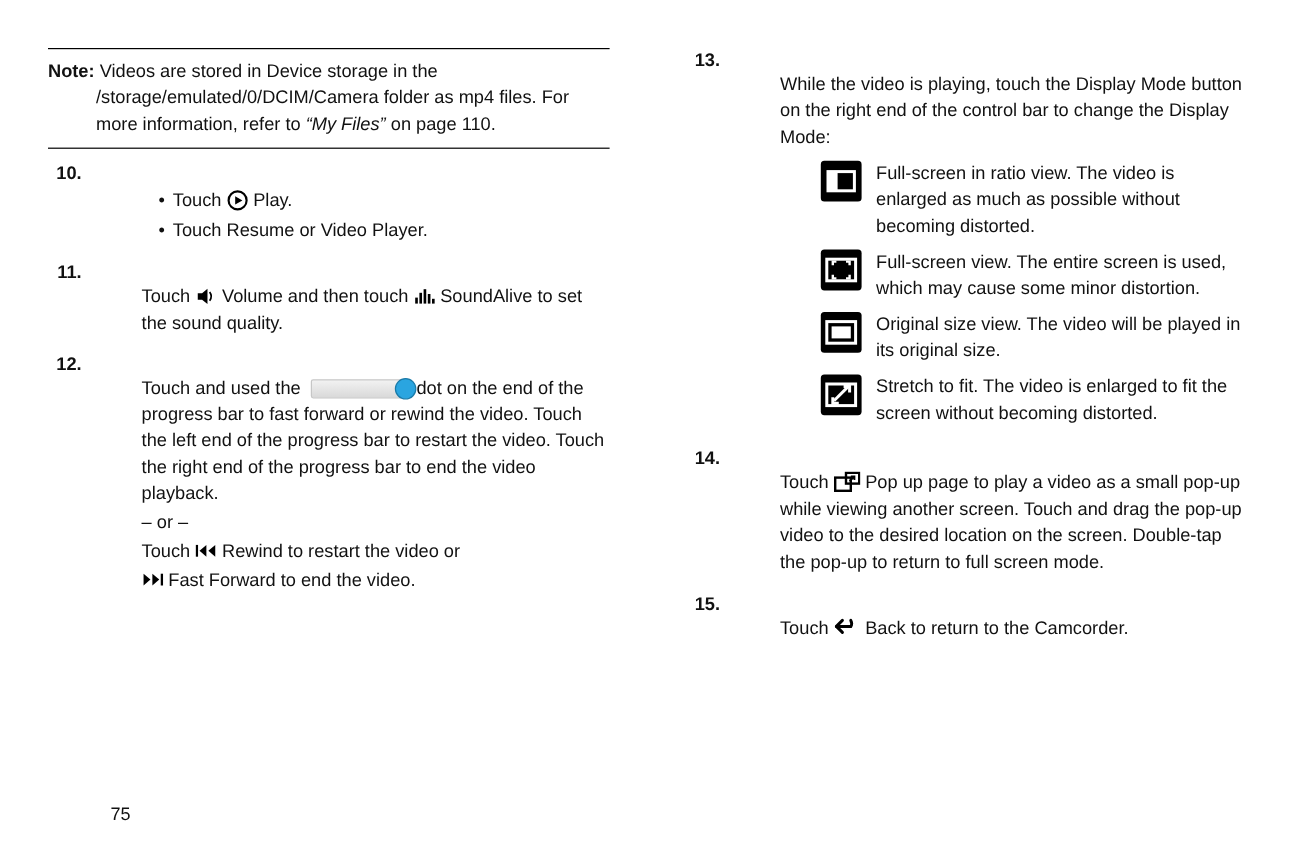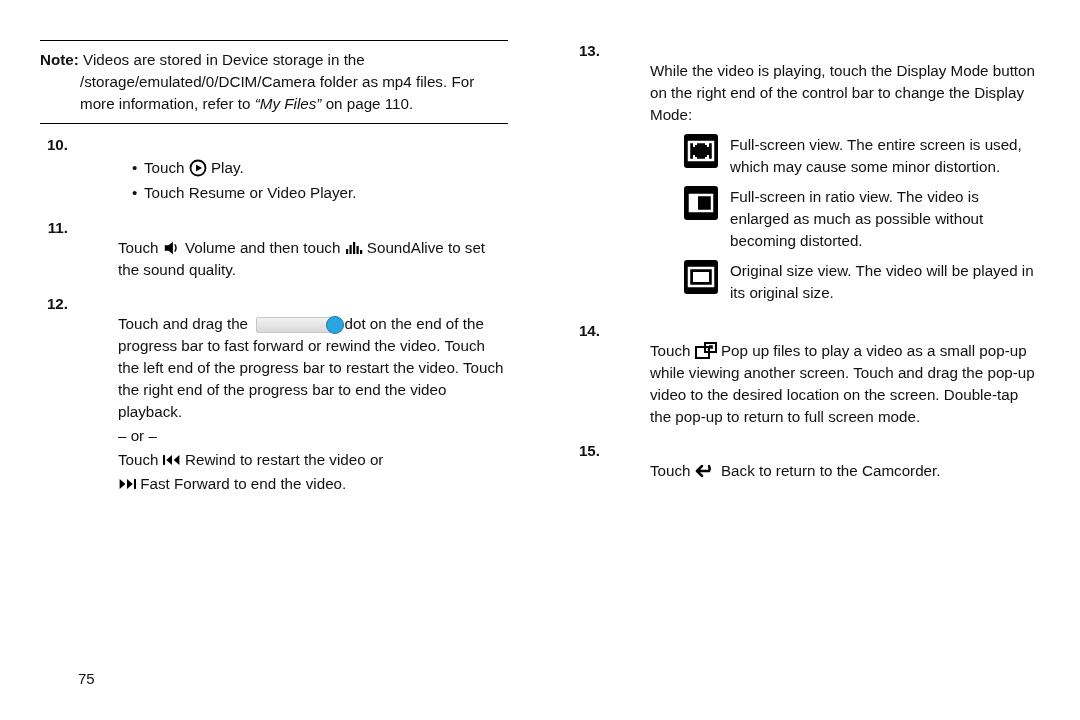--- a/index.html
+++ b/index.html
@@ -88,21 +88,21 @@
     border-radius:3px;
     position:relative;
     margin-right:12px;
   }
   .icon-tile svg { position:absolute; inset:0; }
   .icon-row { display:flex; align-items:flex-start; margin:8px 0 6px 0; padding-left:34px; }
   .icon-row .icon-text { flex:1; font-family:"Arial Narrow", Arial, sans-serif; }
 
   .or-line { margin:6px 0 4px 0; }
 
-  .page-num { position:absolute; left:78px; bottom:30px; font-size:15px; }
+  .page-num { position:absolute; left:92px; bottom:30px; font-size:15px; }
 </style>
 </head>
 <body>
 
 <div class="columns">
 
   <div class="col">
     <hr class="rule">
 
     <div class="note-block">
@@ -156,21 +156,21 @@
           <span class="bold">SoundAlive</span>
           <span> to set the sound quality.</span>
         </p>
       </div>
     </div>
 
     <div class="step">
       <div class="step-num">12.</div>
       <div class="step-body">
         <p>
-          <span>Touch and drag the </span>
+          <span>Touch and used the </span>
           <span class="slider-swatch"></span>
           <span> dot on the end of the progress bar to fast forward or rewind the video. Touch the left end of the progress bar to restart the video. Touch the right end of the progress bar to end the video playback.</span>
         </p>
         <p class="or-line">– or –</p>
         <p class="cond">
           <span>Touch </span>
           <svg class="inline-icon" viewBox="0 0 22 16">
               <rect x="0" y="2" width="2.5" height="12" fill="#000"></rect>
               <path d="M11 2 L4 8 L11 14 Z" fill="#000"></path>
               <path d="M20 2 L13 8 L20 14 Z" fill="#000"></path>
@@ -194,61 +194,72 @@
   <div class="col">
 
     <div class="step" style="margin-top:0;">
       <div class="step-num">13.</div>
       <div class="step-body">
         <p>While the video is playing, touch the Display Mode button on the right end of the control bar to change the Display Mode:</p>
 
         <div class="icon-row">
           <span class="icon-tile">
             <svg viewBox="0 0 34 34">
-                <rect x="5" y="8" width="24" height="18" fill="none" stroke="#fff" stroke-width="2.5"></rect>
-              <path d="M10 13 L10 10 L13 10 M21 10 L24 10 L24 13 M24 21 L24 24 L21 24 M13 24 L10 24 L10 21" stroke="#fff" stroke-width="2" fill="none"></path>
-            </svg>
-          </span>
-          <div class="icon-text">Full-screen view. The entire screen is used, which may cause some minor distortion.</div>
-        </div>
-
-        <div class="icon-row">
-          <span class="icon-tile">
-            <svg viewBox="0 0 34 34">
                 <rect x="6" y="9" width="22" height="16" fill="none" stroke="#fff" stroke-width="2.5"></rect>
                 <rect x="6" y="9" width="8" height="16" fill="#fff"></rect>
               </svg>
           </span>
           <div class="icon-text">Full-screen in ratio view. The video is enlarged as much as possible without becoming distorted.</div>
         </div>
 
         <div class="icon-row">
           <span class="icon-tile">
             <svg viewBox="0 0 34 34">
                 <rect x="5" y="8" width="24" height="18" fill="none" stroke="#fff" stroke-width="2.5"></rect>
+              <path d="M10 13 L10 10 L13 10 M21 10 L24 10 L24 13 M24 21 L24 24 L21 24 M13 24 L10 24 L10 21" stroke="#fff" stroke-width="2" fill="none"></path>
+            </svg>
+          </span>
+          <div class="icon-text">Full-screen view. The entire screen is used, which may cause some minor distortion.</div>
+        </div>
+
+        <div class="icon-row">
+          <span class="icon-tile">
+            <svg viewBox="0 0 34 34">
+                <rect x="5" y="8" width="24" height="18" fill="none" stroke="#fff" stroke-width="2.5"></rect>
                 <rect x="9" y="12" width="16" height="10" fill="#fff"></rect>
               </svg>
           </span>
           <div class="icon-text">Original size view. The video will be played in its original size.</div>
         </div>
 
+        <div class="icon-row">
+          <span class="icon-tile">
+            <svg viewBox="0 0 34 34">
+                <rect x="5" y="8" width="24" height="18" fill="none" stroke="#fff" stroke-width="2.5"></rect>
+              <path d="M11 22 L23 10" stroke="#fff" stroke-width="2.5"></path>
+              <path d="M19 10 L24 10 L24 15" stroke="#fff" stroke-width="2.5" fill="none"></path>
+              <path d="M15 24 L10 24 L10 19" stroke="#fff" stroke-width="2.5" fill="none"></path>
+            </svg>
+          </span>
+          <div class="icon-text">Stretch to fit. The video is enlarged to fit the screen without becoming distorted.</div>
+        </div>
       </div>
     </div>
 
     <div class="step">
       <div class="step-num">14.</div>
       <div class="step-body">
         <p>
           <span>Touch </span>
           <svg class="inline-icon" style="width:22px;height:18px" viewBox="0 0 22 18">
             <rect x="1" y="5" width="13" height="11" fill="none" stroke="#000" stroke-width="2"></rect>
             <rect x="10" y="1" width="11" height="9" fill="none" stroke="#000" stroke-width="2"></rect>
             <path d="M13 8 L17 4 M14 4 L17 4 L17 7" stroke="#000" stroke-width="1.6" fill="none"></path>
           </svg>
-          <span class="bold">Pop up files</span>
+          <span class="bold">Pop up page</span>
           <span> to play a video as a small pop-up while viewing another screen. Touch and drag the pop-up video to the desired location on the screen. Double-tap the pop-up to return to full screen mode.</span>
         </p>
       </div>
     </div>
 
     <div class="step">
       <div class="step-num">15.</div>
       <div class="step-body">
         <p>
           <span>Touch </span>

